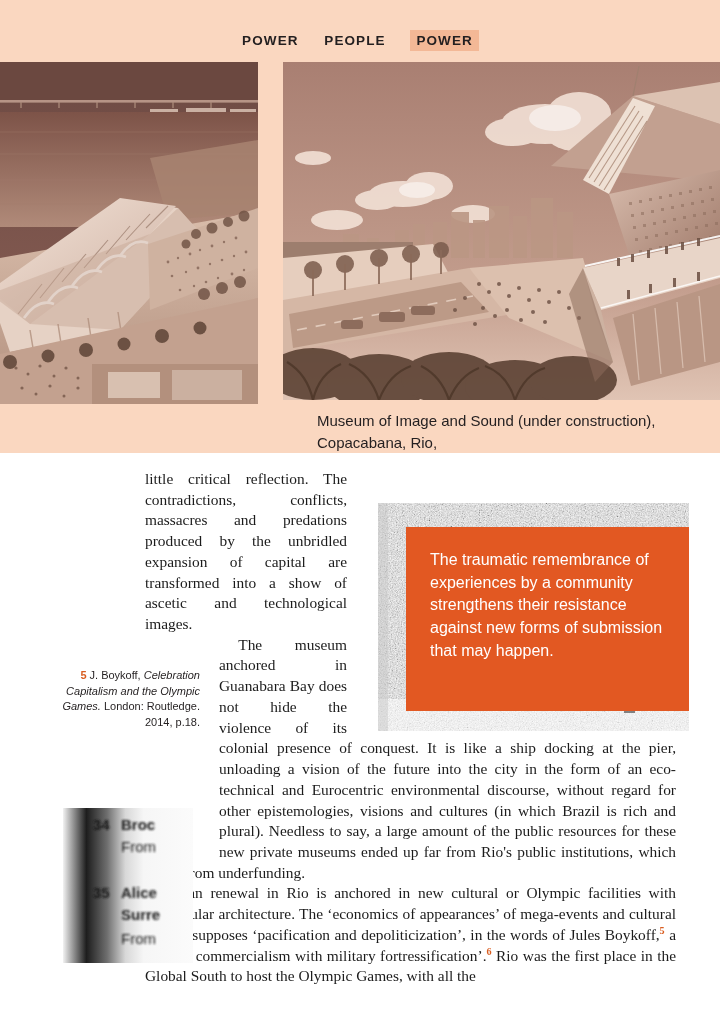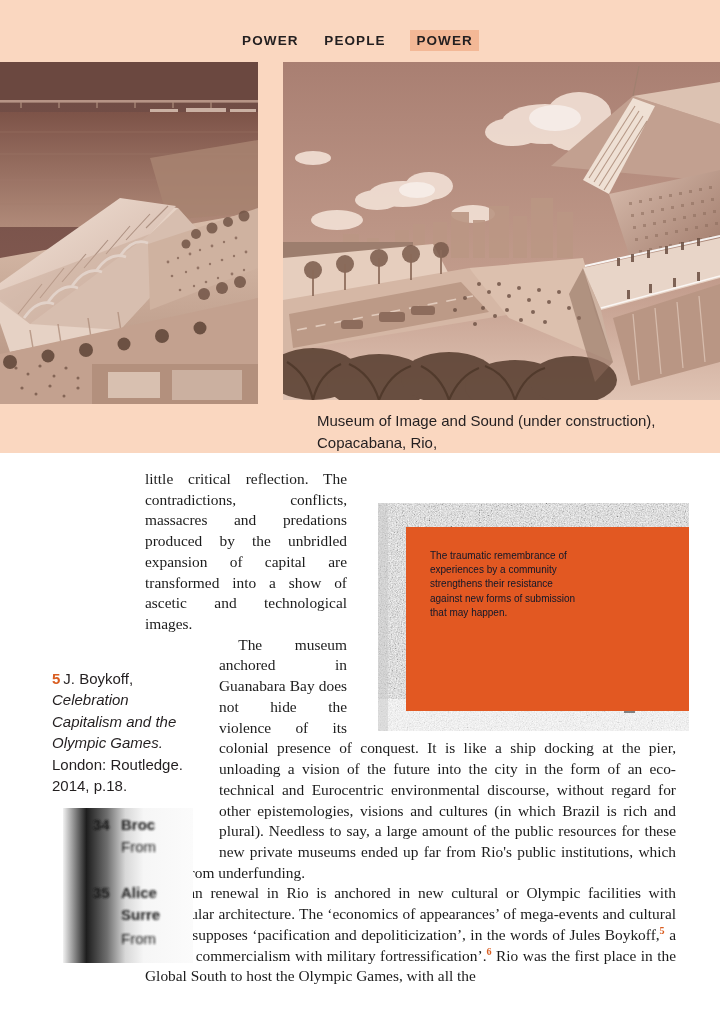--- a/index.html
+++ b/index.html
@@ -131,35 +131,36 @@
     position: absolute;
     left: 28px; top: 24px;
     width: 283px;
     height: 184px;
     background: #e25822;
     box-sizing: border-box;
     padding: 22px 24px 0 24px;
   }
   #quote-text {
     font-family: "Liberation Sans", sans-serif;
-    font-size: 10px;
+    font-size: 16px;
     line-height: 1.42;
-    color: #0f172a;
+    color: #ffffff;
     white-space: pre-line;
   }
 
   
   #footnotes {
     position: absolute;
     left: 52px; top: 668px;
     width: 148px;
     font-family: "Liberation Sans", sans-serif;
-    font-size: 15px;
+    font-size: 11px;
     line-height: 1.43;
     color: #231f20;
+    text-align: right;
   }
   #footnotes .note { margin-bottom: 1px; }
   #footnotes .num {
     color: #d95d20;
     font-weight: bold;
     margin-right: 3px;
   }
   #footnotes i { font-style: italic; }
 
   

